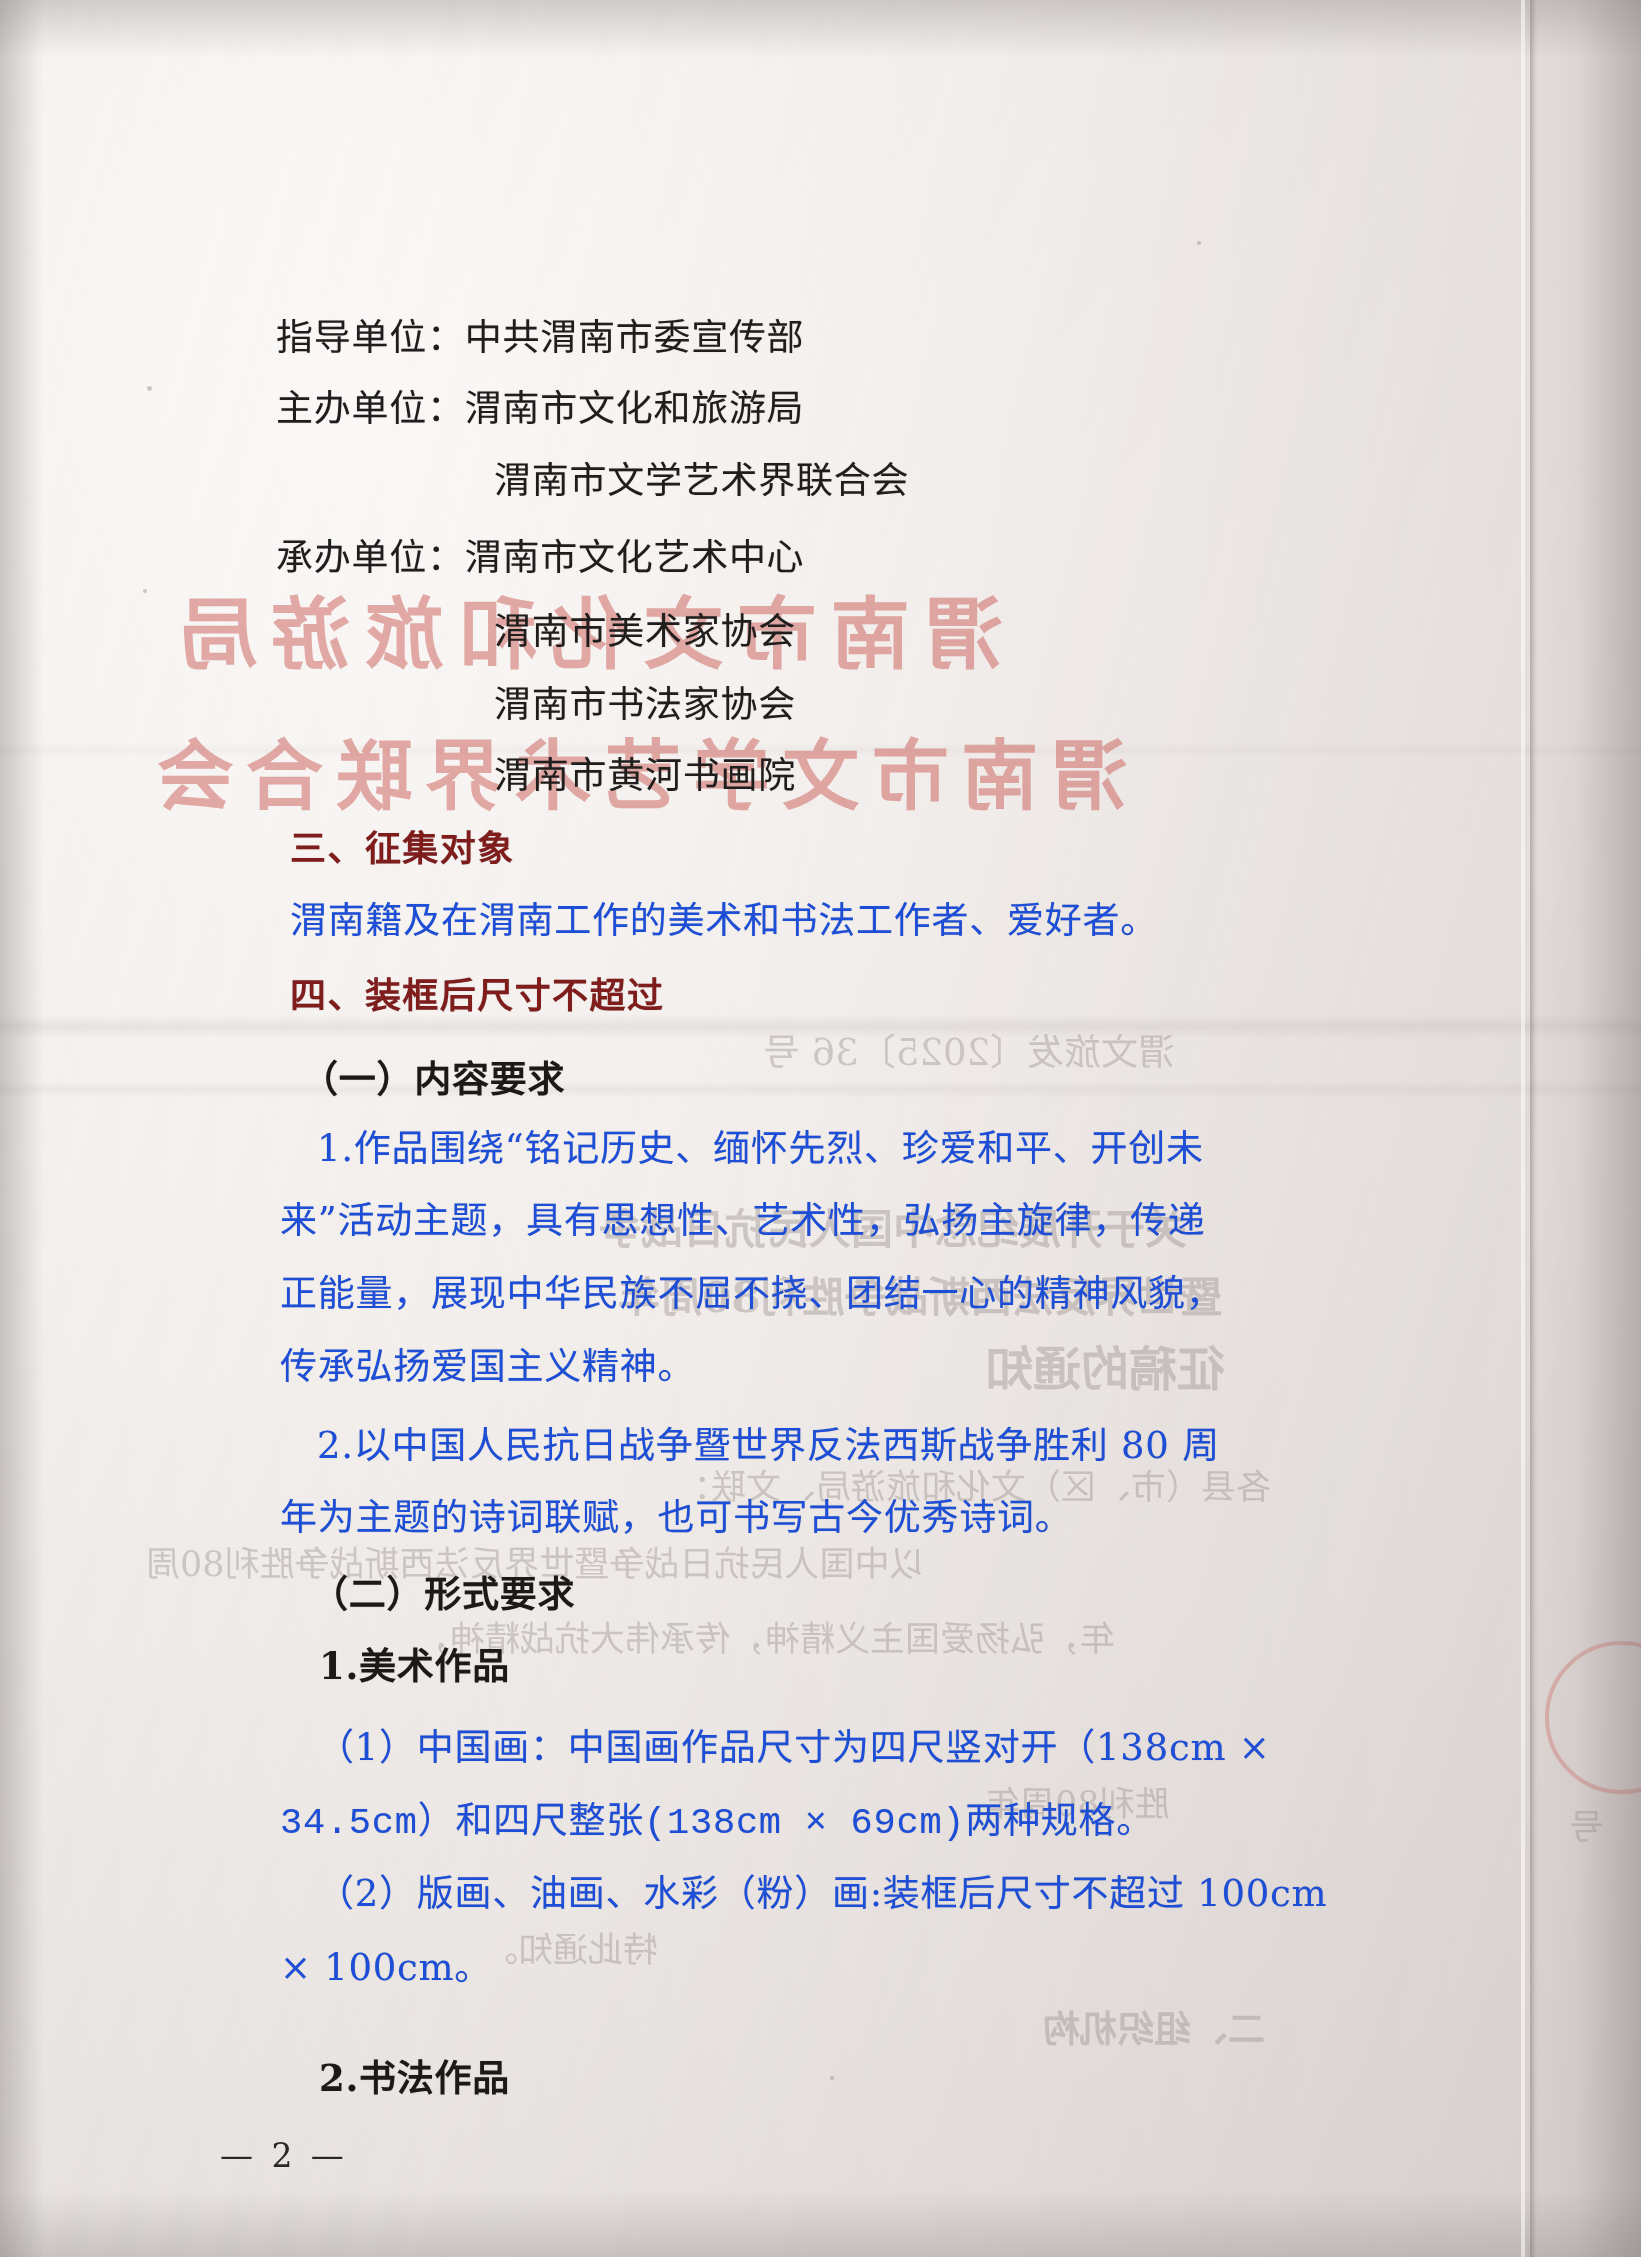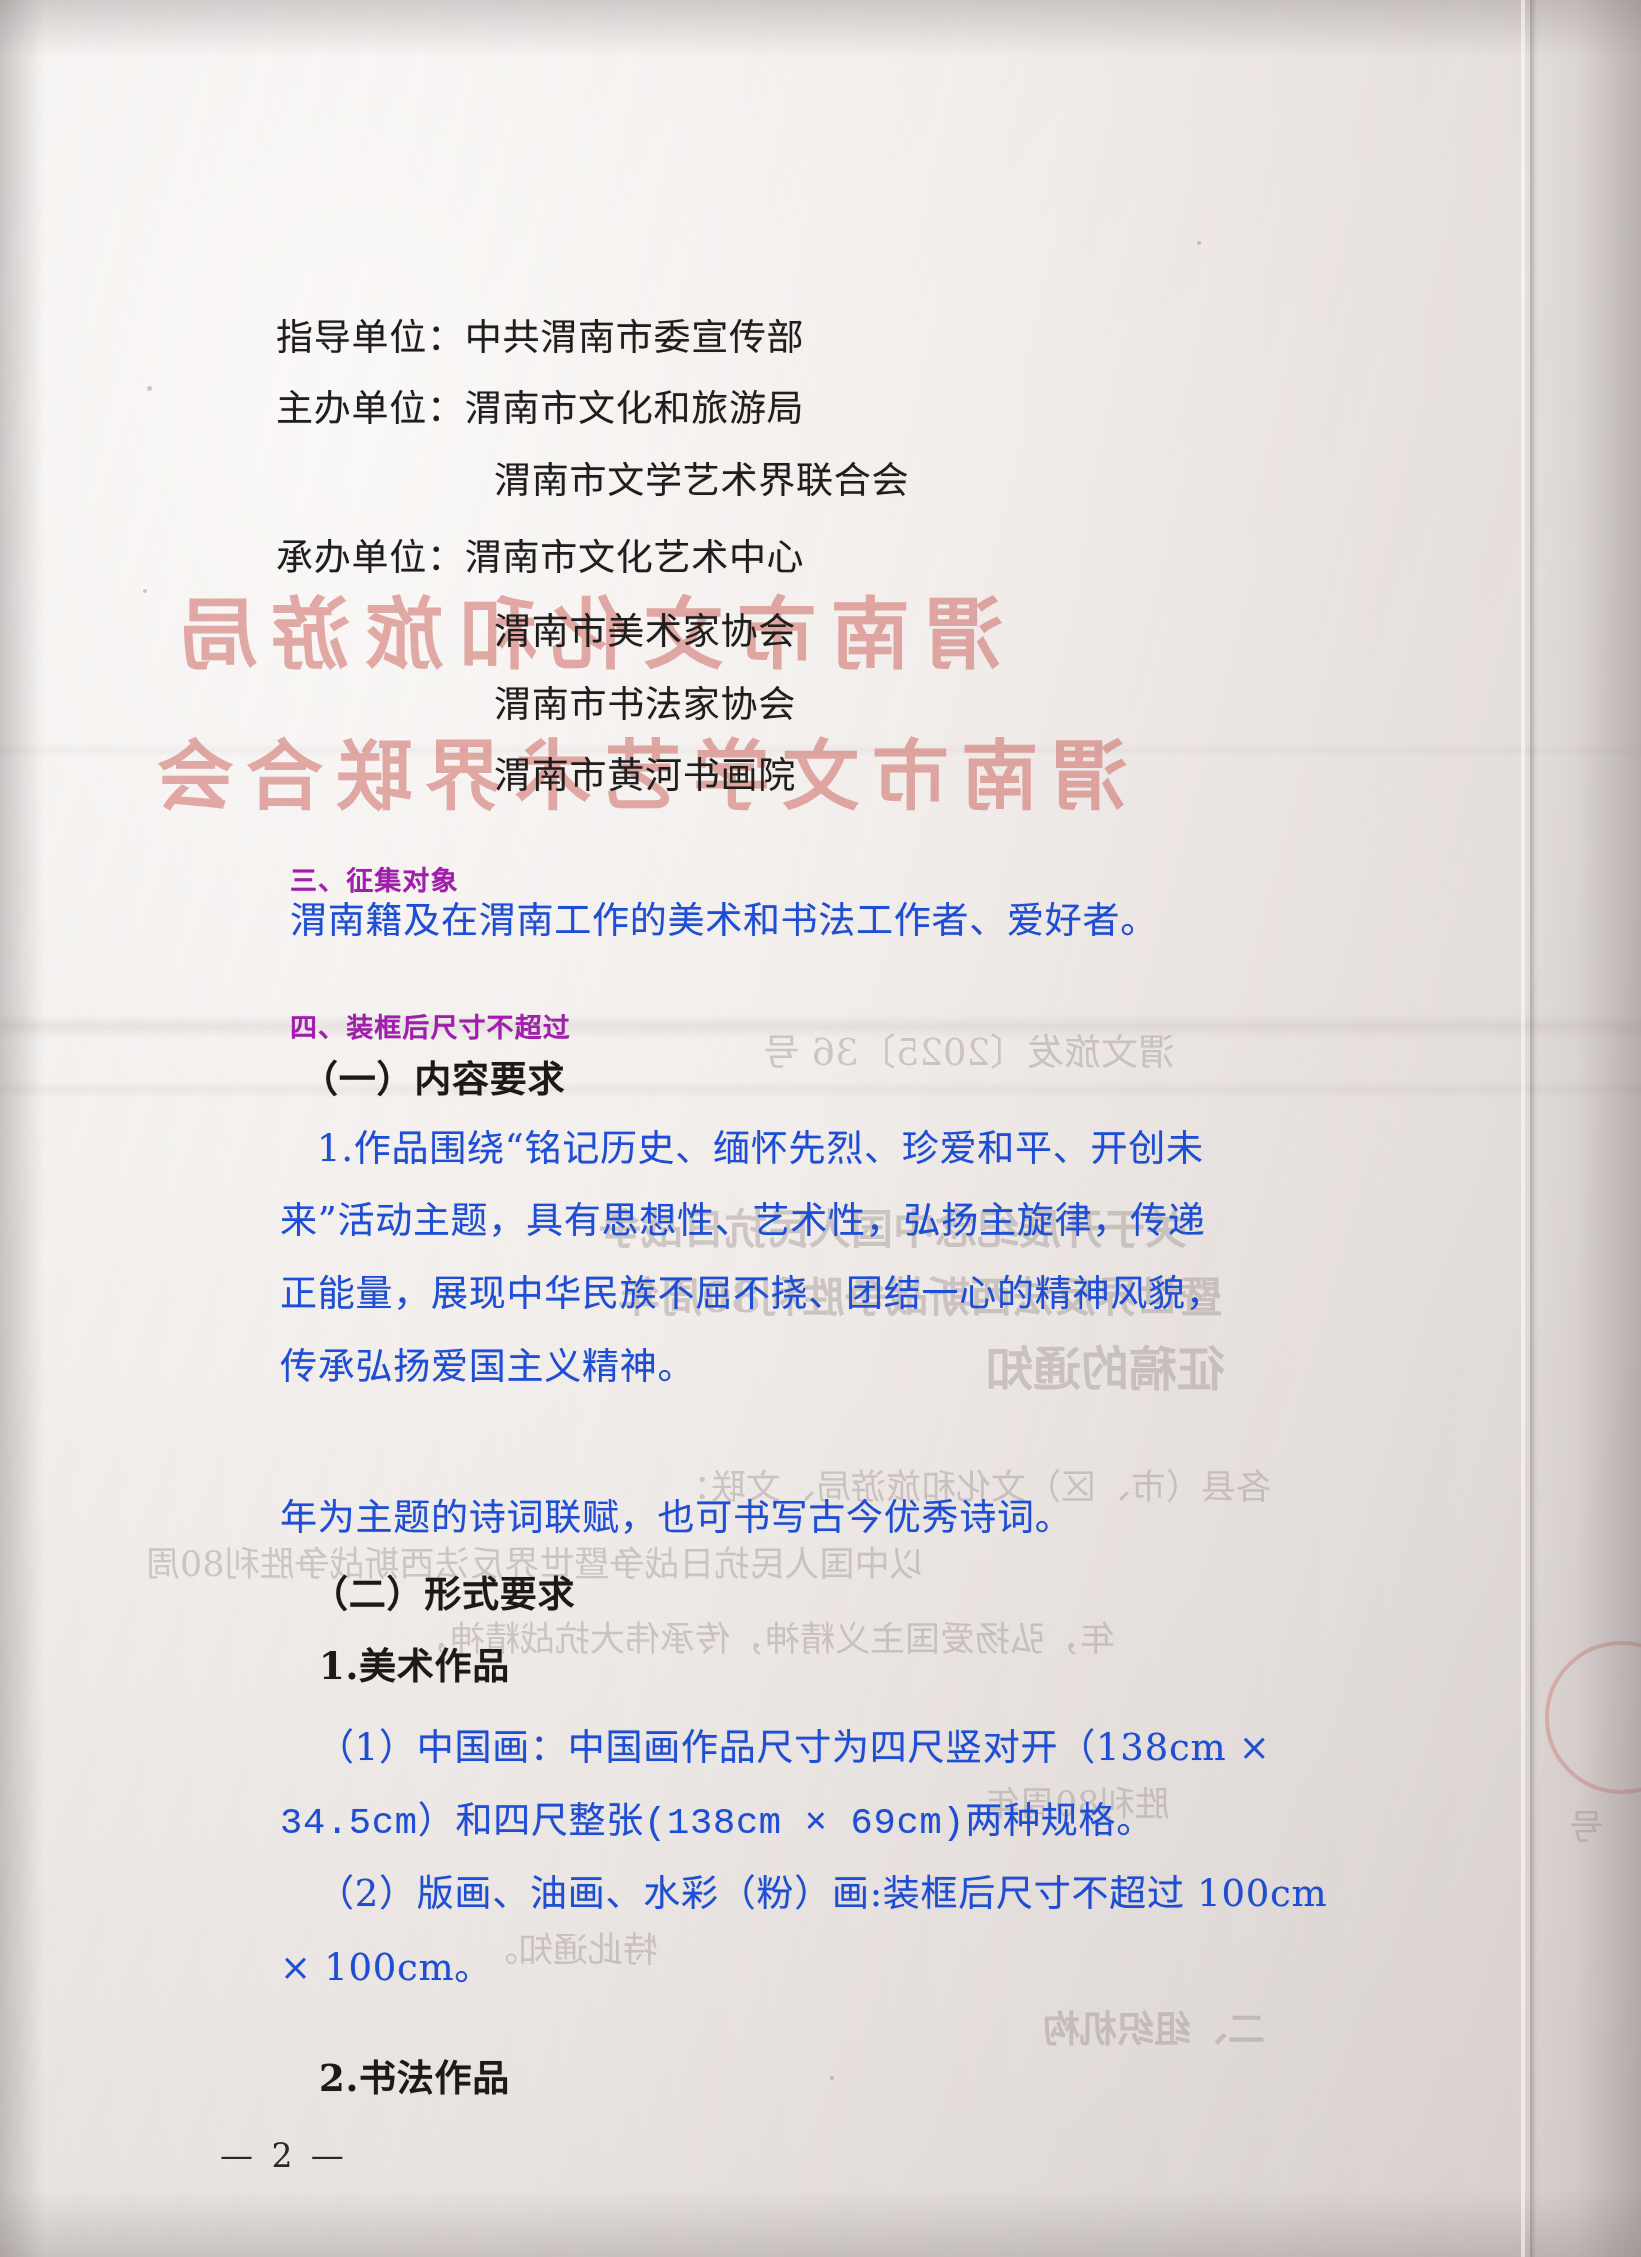--- a/index.html
+++ b/index.html
@@ -114,25 +114,24 @@
     position: absolute;
     white-space: nowrap;
     font-family: "DejaVu Serif", "Liberation Serif", serif;
     letter-spacing: 0.02em;
   }
   .t-org {
     font-size: 37px;
     color: #201e1d;
   }
   .t-head {
-    font-size: 27px;
+    font-size: 36px;
     font-weight: 700;
-    color: #a21caf;
+    color: #7f1d1d;
     letter-spacing: 0.04em;
-    margin-top: 40px;
   }
   .t-body {
     font-size: 37px;
     color: #1d4ed8;
   }
   .t-sub {
     font-size: 37px;
     color: #1c1a19;
     font-weight: 600;
   }
@@ -204,20 +203,21 @@
     <div class="ln t-body" style="left:290px; top:890px;">渭南籍及在渭南工作的美术和书法工作者、爱好者。</div>
 
     <div class="ln t-head" style="left:290px; top:966px;">四、装框后尺寸不超过</div>
     <div class="ln t-sub" style="left:301px; top:1037px;margin-top:12px;">（一）内容要求</div>
 
     <div class="ln t-body" style="left:317px; top:1118px;">1.作品围绕“铭记历史、缅怀先烈、珍爱和平、开创未</div>
     <div class="ln t-body" style="left:280px; top:1190px;">来”活动主题，具有思想性、艺术性，弘扬主旋律，传递</div>
     <div class="ln t-body" style="left:280px; top:1263px;">正能量，展现中华民族不屈不挠、团结一心的精神风貌，</div>
     <div class="ln t-body" style="left:280px; top:1336px;">传承弘扬爱国主义精神。</div>
 
+    <div class="ln t-body" style="left:317px; top:1415px;">2.以中国人民抗日战争暨世界反法西斯战争胜利 80 周</div>
     <div class="ln t-body" style="left:280px; top:1487px;">年为主题的诗词联赋，也可书写古今优秀诗词。</div>
 
     <div class="ln t-sub" style="left:311px; top:1564px;">（二）形式要求</div>
 
     <div class="ln t-sub" style="left:319px; top:1636px;">1.美术作品</div>
 
     <div class="ln t-body" style="left:317px; top:1717px;">（1）中国画：中国画作品尺寸为四尺竖对开（138cm ×</div>
     <div class="ln t-body" style="left:280px; top:1790px;font-family:Liberation Mono, monospace;">34.5cm）和四尺整张(138cm × 69cm)两种规格。</div>
     <div class="ln t-body" style="left:317px; top:1863px;">（2）版画、油画、水彩（粉）画:装框后尺寸不超过 100cm</div>
     <div class="ln t-body" style="left:280px; top:1937px;">× 100cm。</div>

